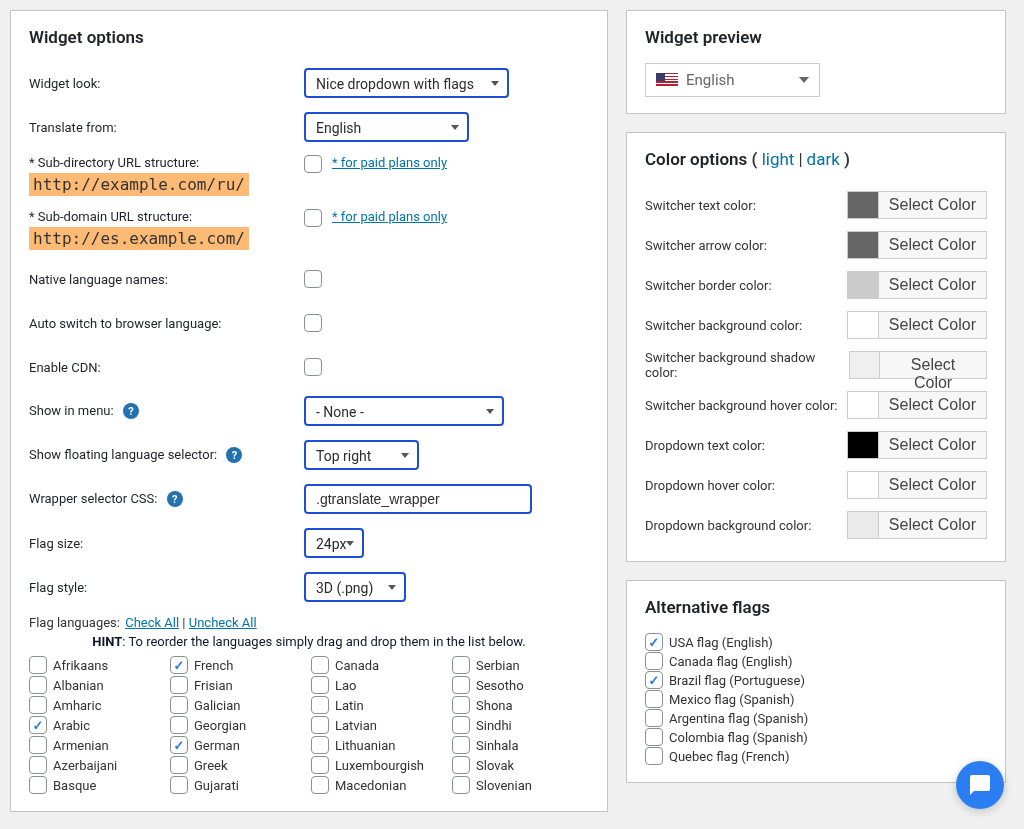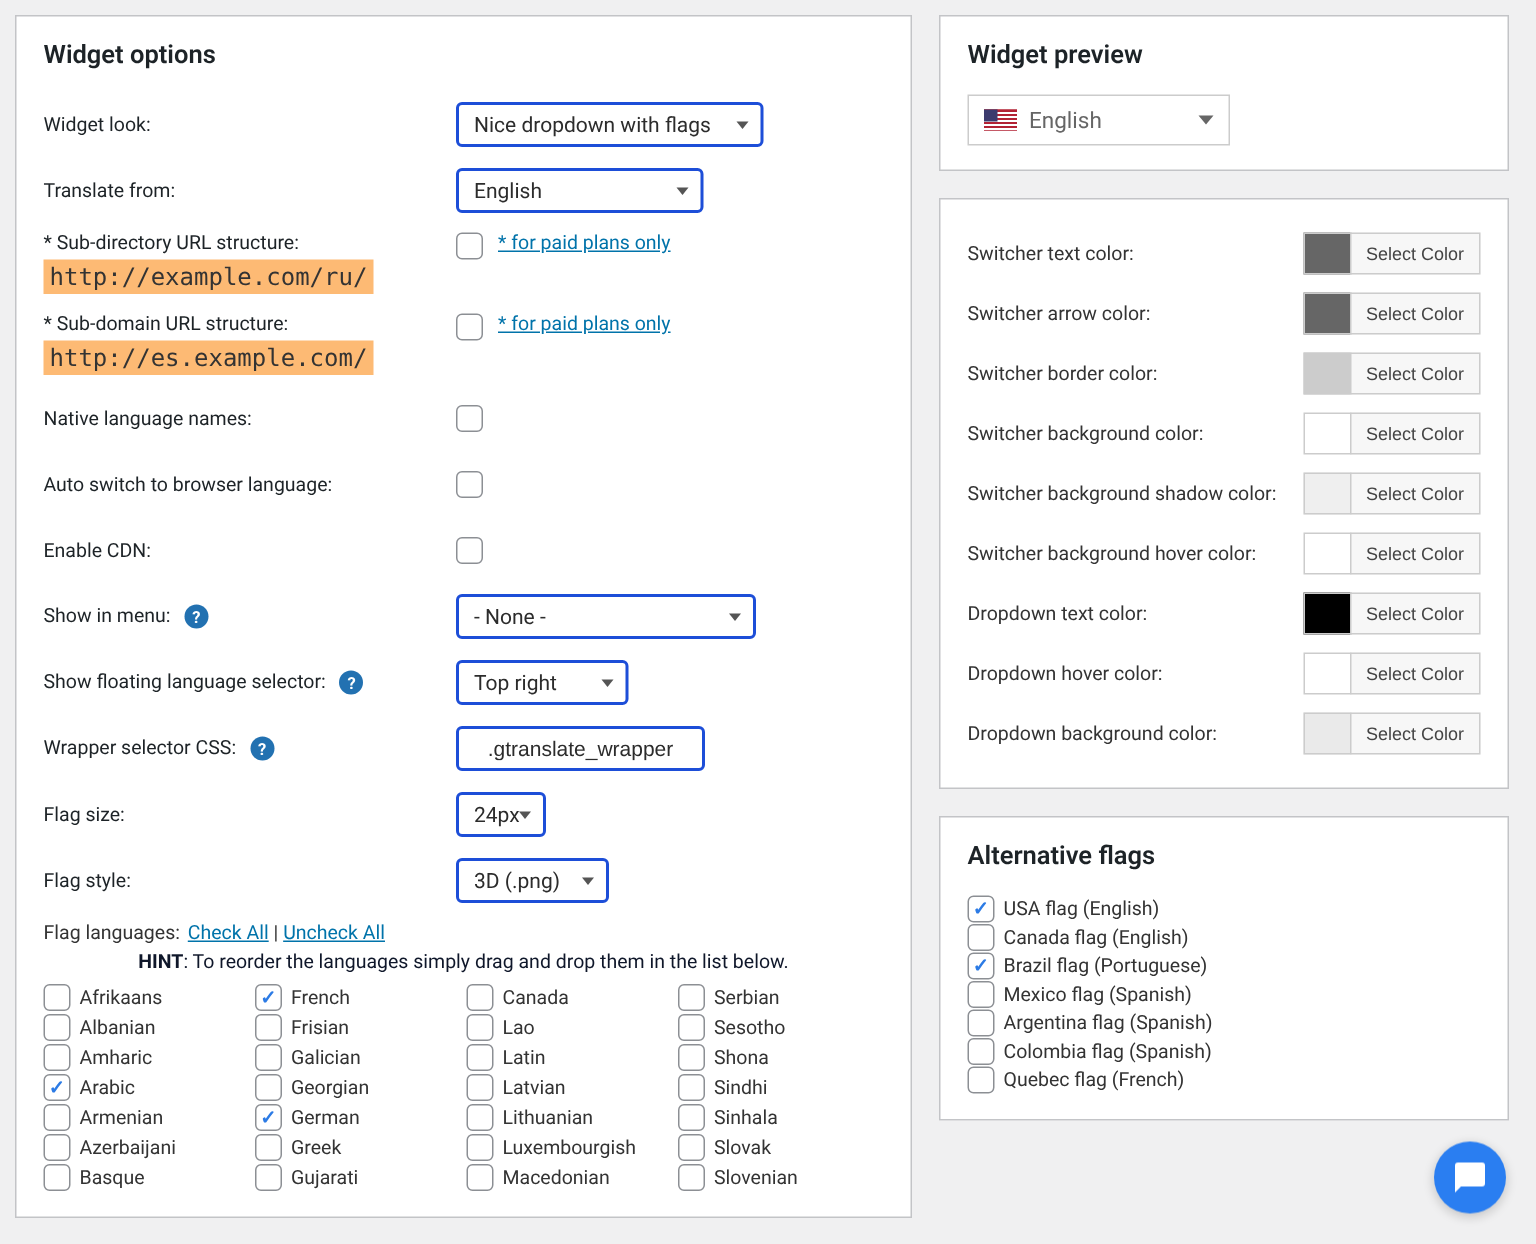--- a/index.html
+++ b/index.html
@@ -79,22 +79,21 @@
     right: 10px;
     top: 50%;
     margin-top: -2px;
     border-left: 4px solid transparent;
     border-right: 4px solid transparent;
     border-top: 5px solid #555;
     pointer-events: none;
   }
   .input {
     padding-right: 10px;
-    width: 166px;
-    text-align: center;
+    width: 228px;
   }
   .checkbox {
     width: 18px;
     height: 18px;
     border: 1px solid #8c8f94;
     border-radius: 4px;
     background: #fff;
     display: inline-flex;
     align-items: center;
     justify-content: center;
@@ -202,21 +201,21 @@
   }
   .swatch {
     width: 32px;
     height: 28px;
     border: 1px solid #ccc;
   }
   .btn-select-color {
     border: 1px solid #ccc;
     background: #f7f7f7;
     padding: 4px 10px;
-    font-size: 12px;
+    font-size: 16px;
     height: 28px;
     cursor: pointer;
     margin-left: -1px;
     color:#444;
   }
   
   .chat-fab {
     position: fixed;
     right: 20px;
     bottom: 20px;
@@ -465,20 +464,24 @@
       <div class="preview-box">
         <div class="pv-left">
           <span class="usa-flag"></span>
           <span class="pv-lang">English</span>
         </div>
         <span class="pv-arrow"></span>
       </div>
     </div>
 
     <div class="card">
+      <h2 class="card-title color-head">
+        <span>Color options</span>
+        <span class="paren"> ( </span><span class="link">light</span><span class="sep">|</span><span class="link">dark</span><span class="paren"> )</span>
+      </h2>
       <div id="color-rows">
           <div class="color-row">
             <div>Switcher text color:</div>
             <div class="swatch-wrap">
               <div class="swatch" style="background: rgb(102, 102, 102);"></div>
               <button class="btn-select-color">Select Color</button>
             </div>
           </div>
           <div class="color-row">
             <div>Switcher arrow color:</div>

